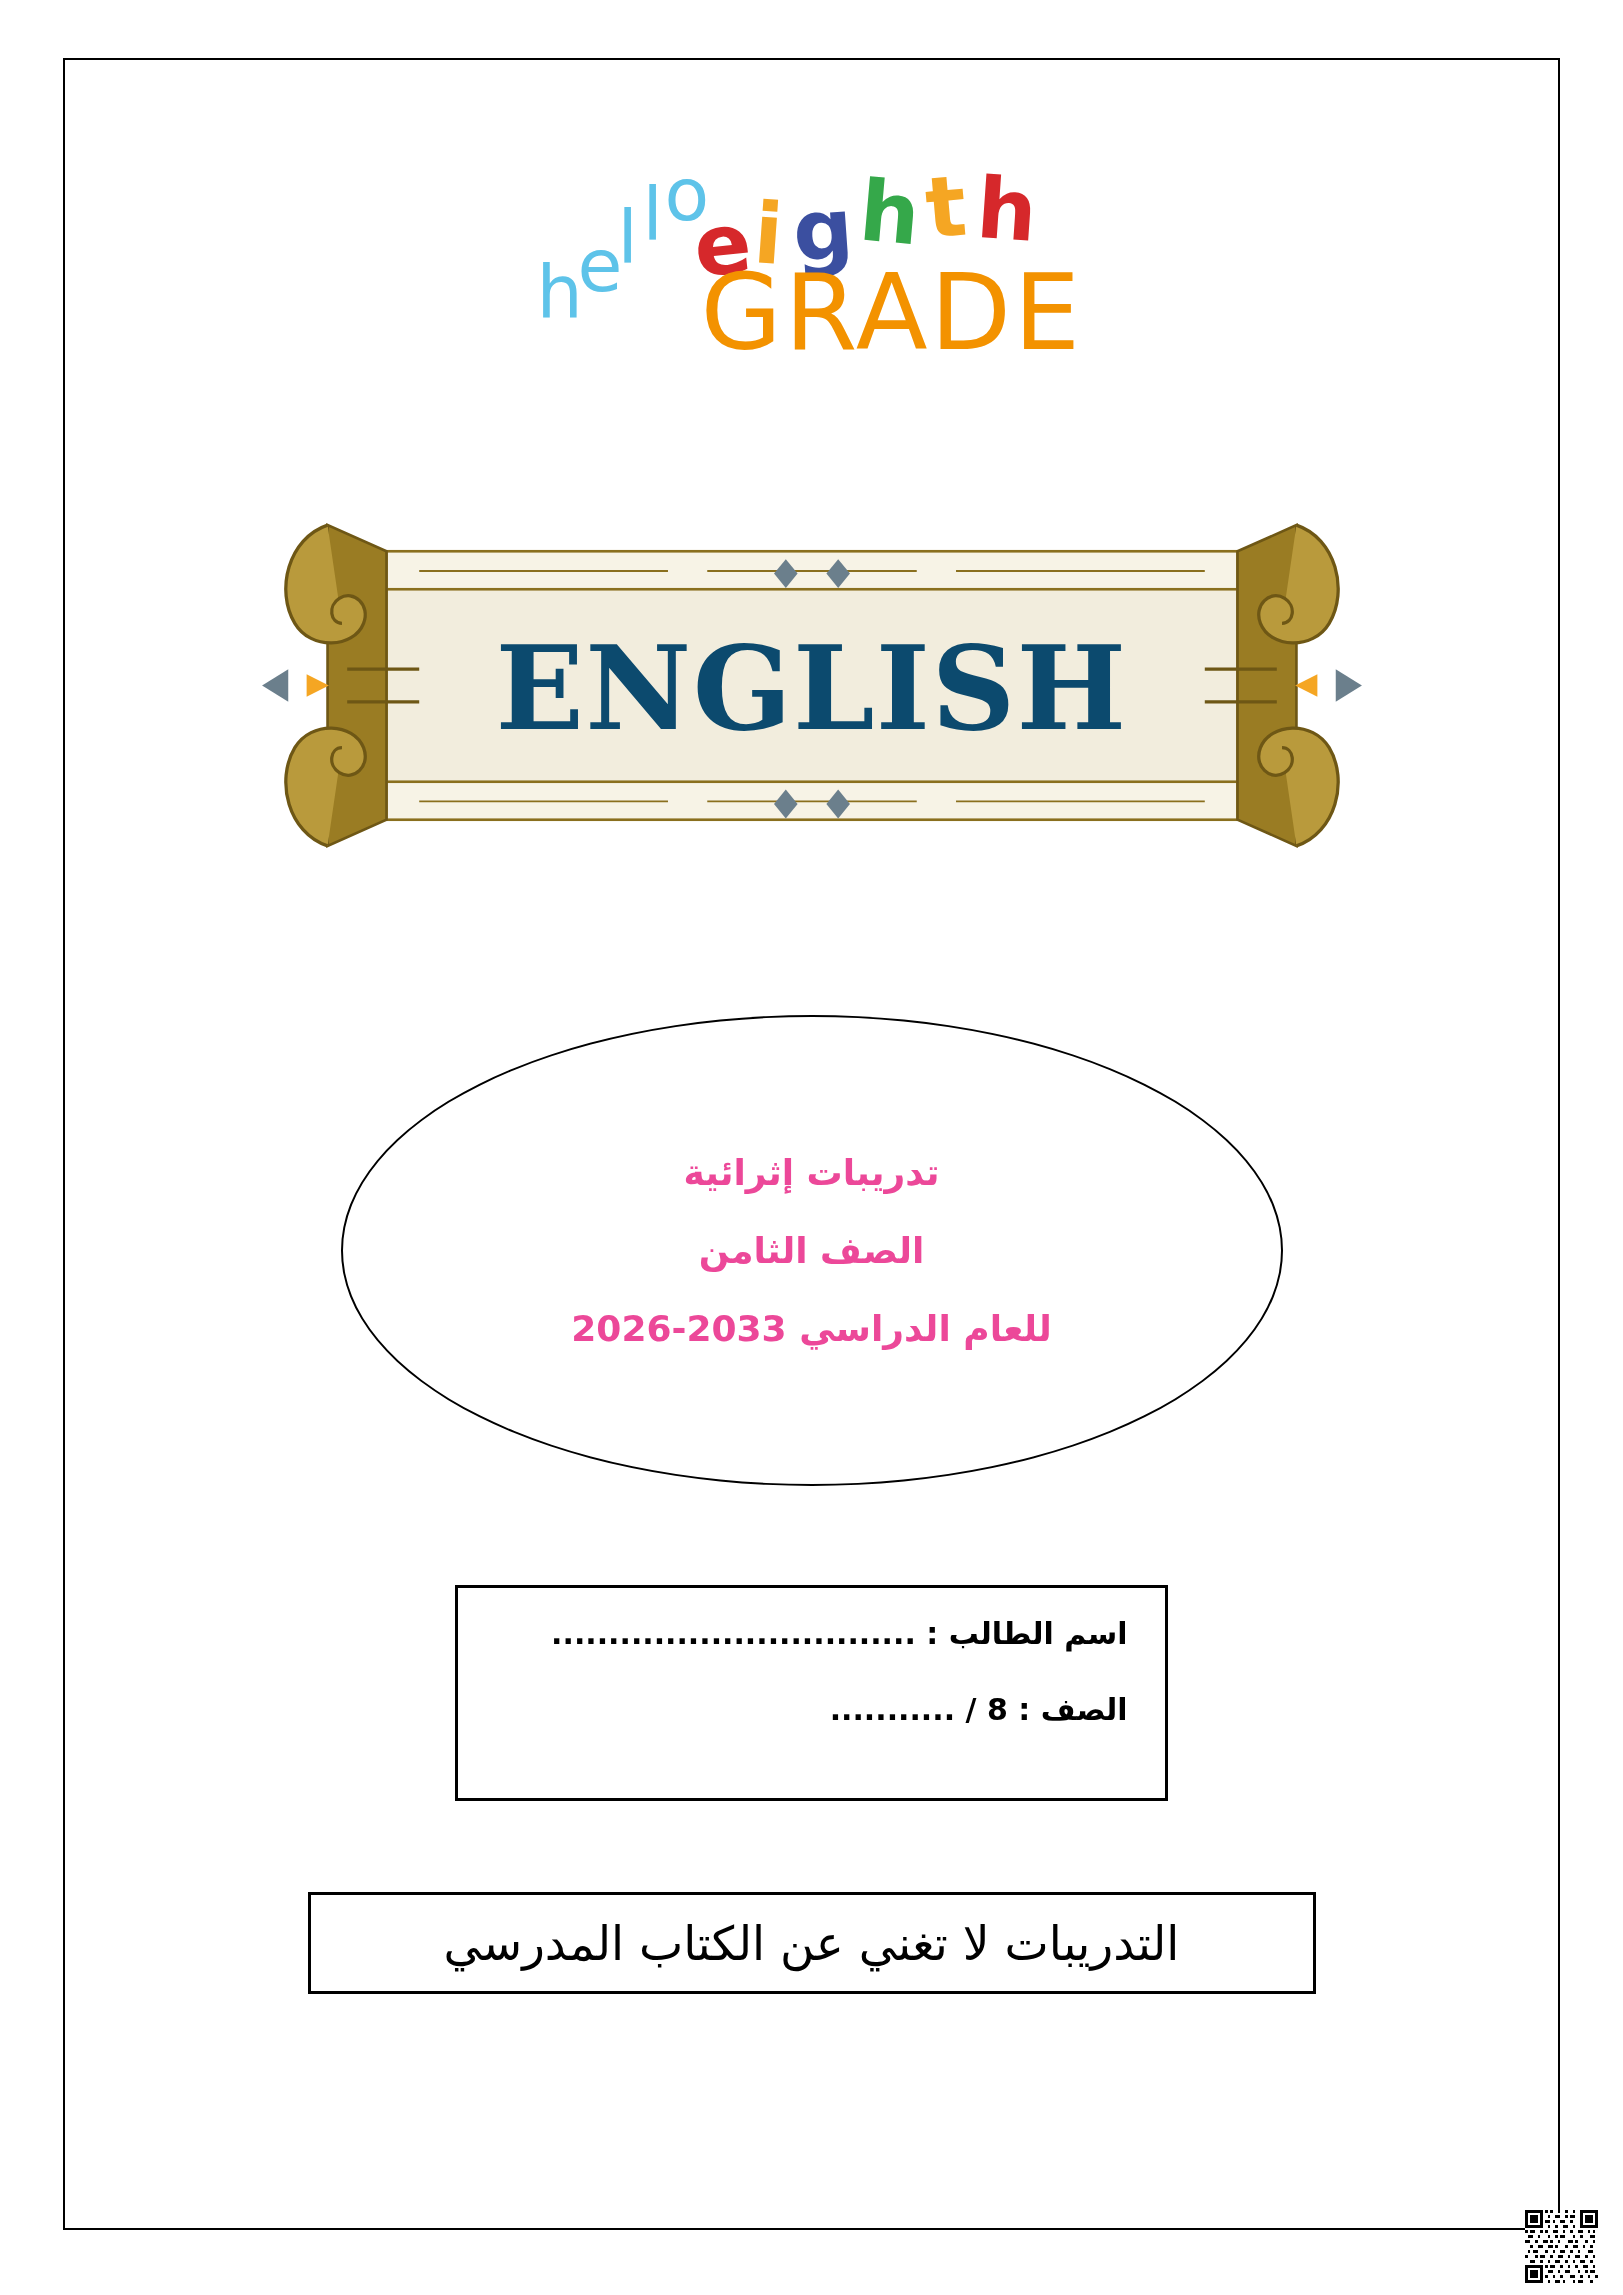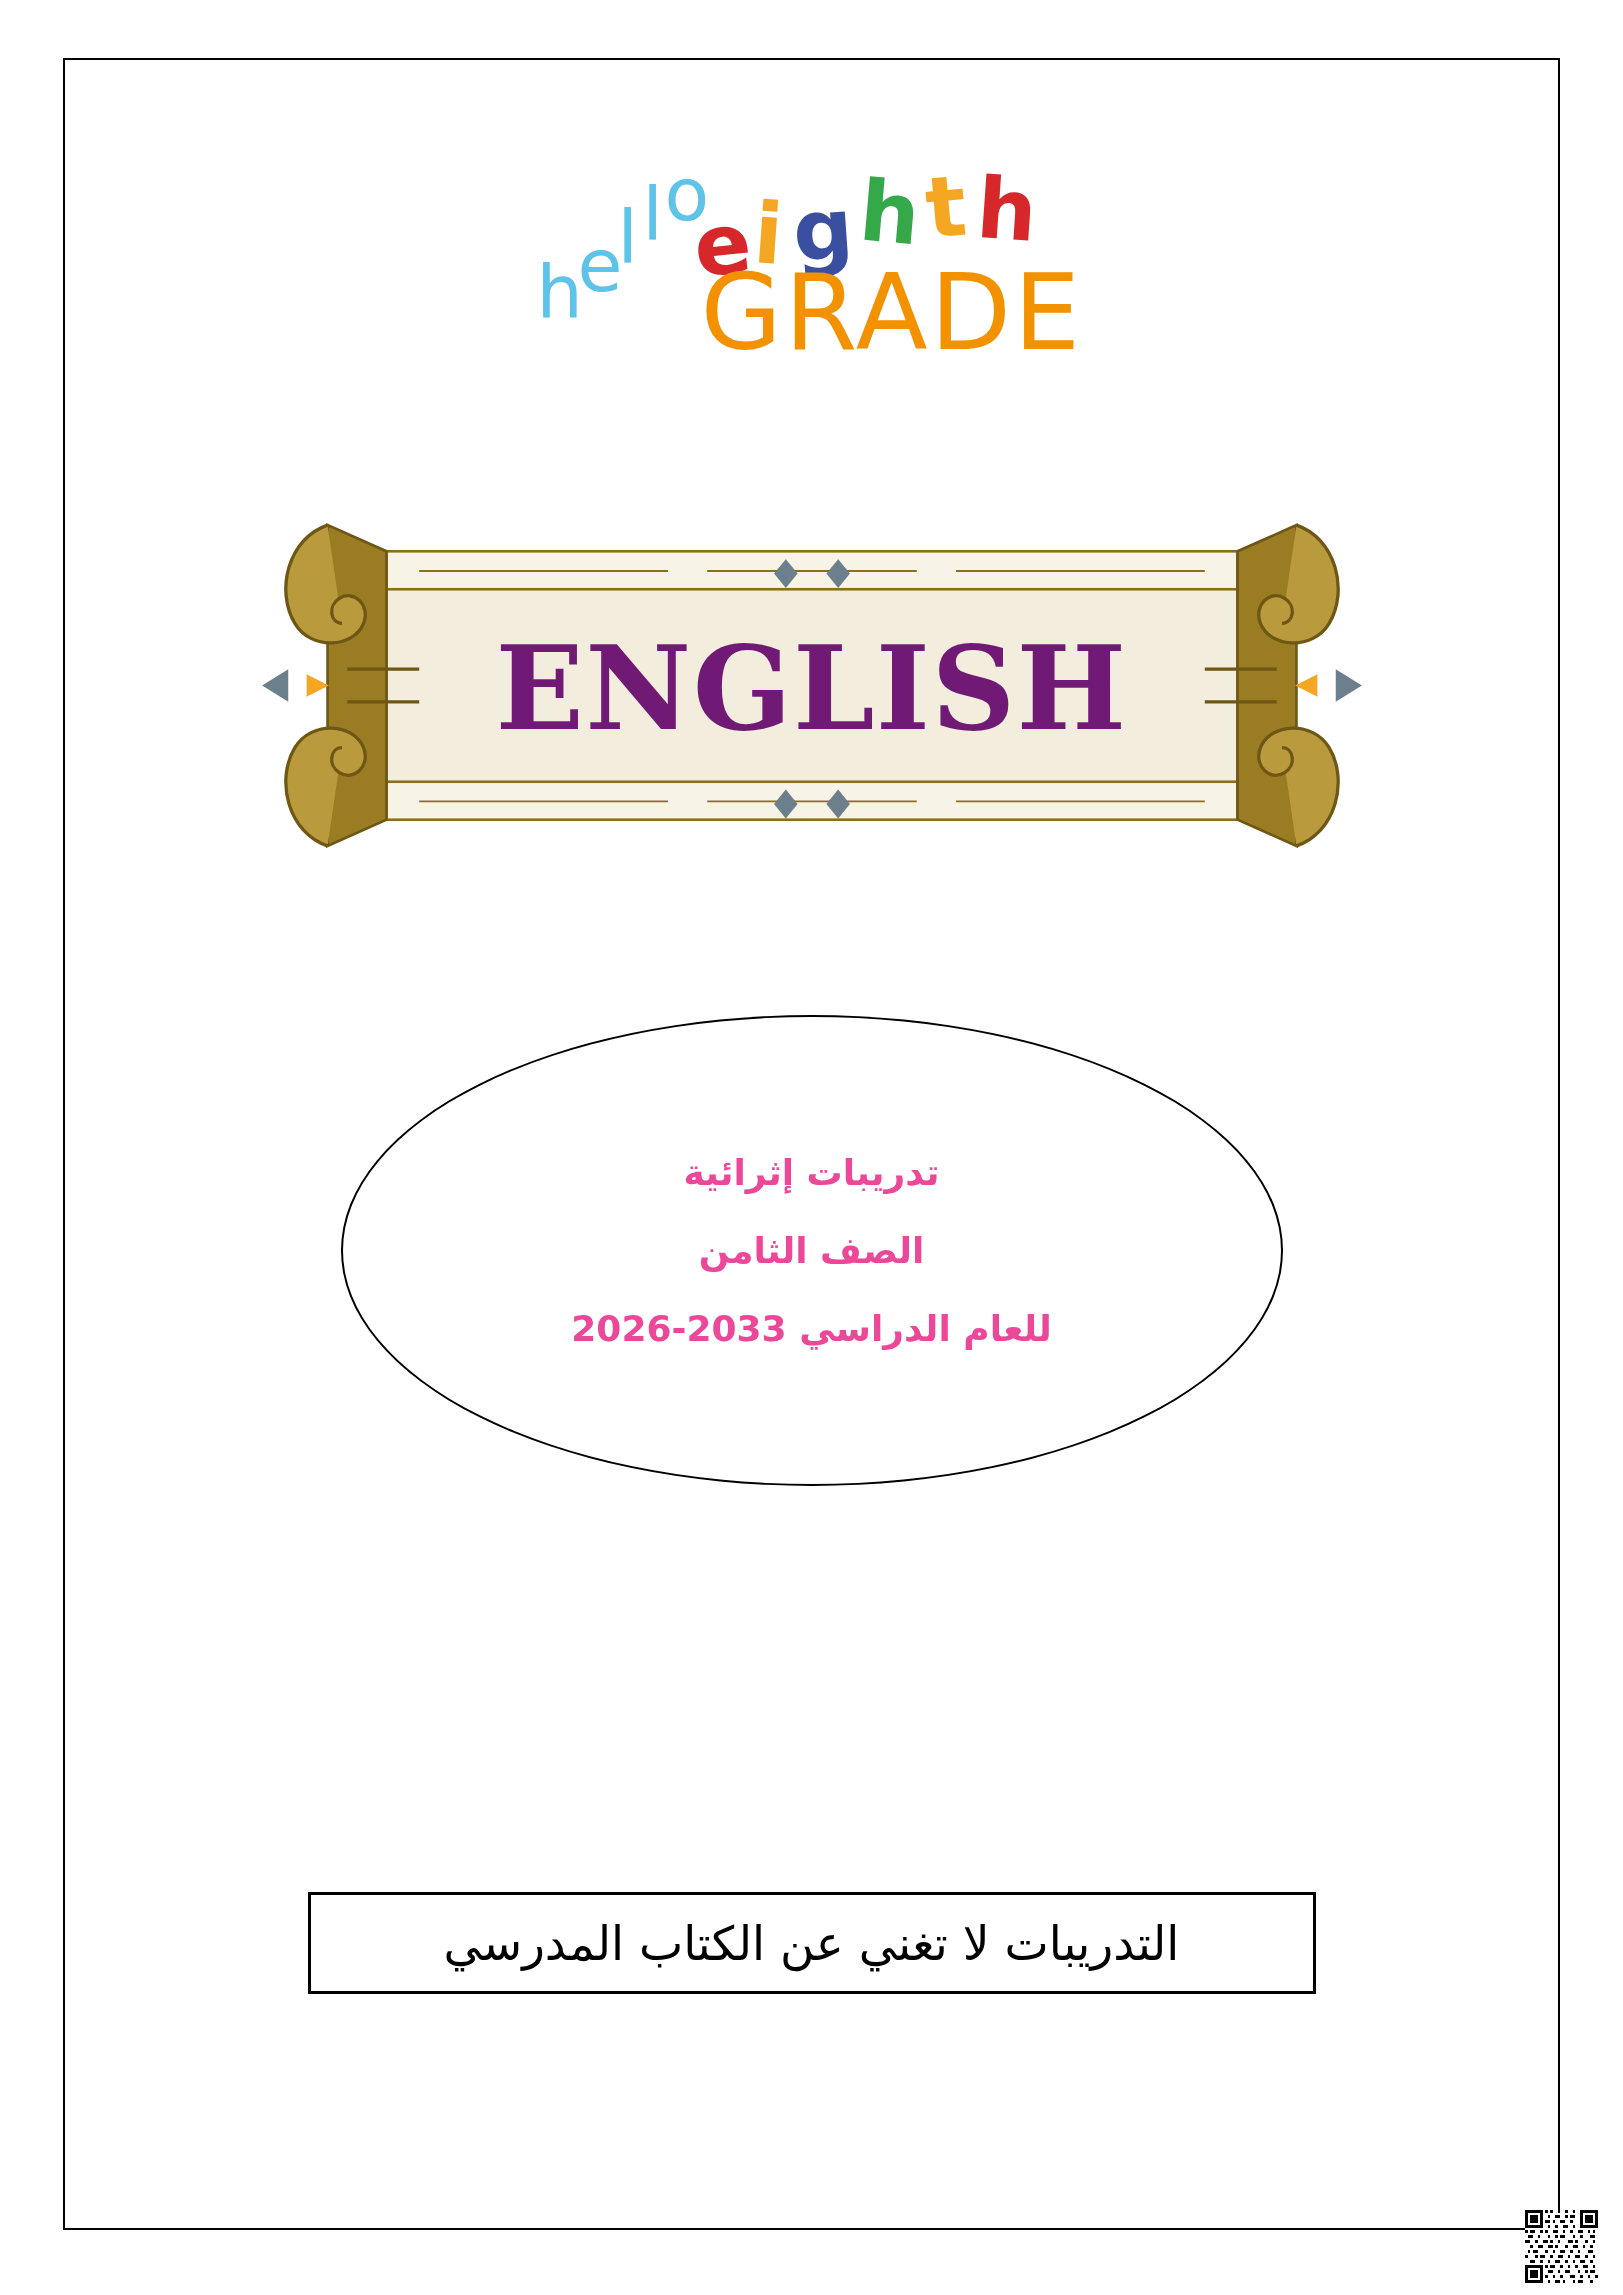--- a/index.html
+++ b/index.html
@@ -107,21 +107,21 @@
   }
   .banner-svg { display: block; width: 100%; height: 100%; }
   .banner-text {
     position: absolute;
     left: 0; right: 0;
     top: 118px;
     text-align: center;
     font-family: "DejaVu Serif", serif;
     font-weight: bold;
     font-size: 116px;
-    color: #701a75;
+    color: #0c4a6e;
     letter-spacing: 1.3px;
     line-height: 1;
   }
 
   
   .oval {
     position: absolute;
     left: 50%;
     margin-left: -471px;
     top: 955px;
@@ -273,20 +273,24 @@
     </svg>
     <div class="banner-text">ENGLISH</div>
   </div>
 
   <div class="oval">
     <div class="oval-line">تدريبات إثرائية</div>
     <div class="oval-line">الصف الثامن</div>
     <div class="oval-line">للعام الدراسي 2033-2026</div>
   </div>
 
+  <div class="student-box">
+    <div class="student-line">اسم الطالب : ................................</div>
+    <div class="student-line">الصف : 8 / ...........</div>
+  </div>
 
   <div class="note-box">
     <div class="note-text">التدريبات لا تغني عن الكتاب المدرسي</div>
   </div>
 
 </div>
 
 <div class="qr">
   <svg width="73" height="73" viewBox="0 0 29 29" shape-rendering="crispEdges">
     <rect width="29" height="29" fill="#ffffff"></rect>

